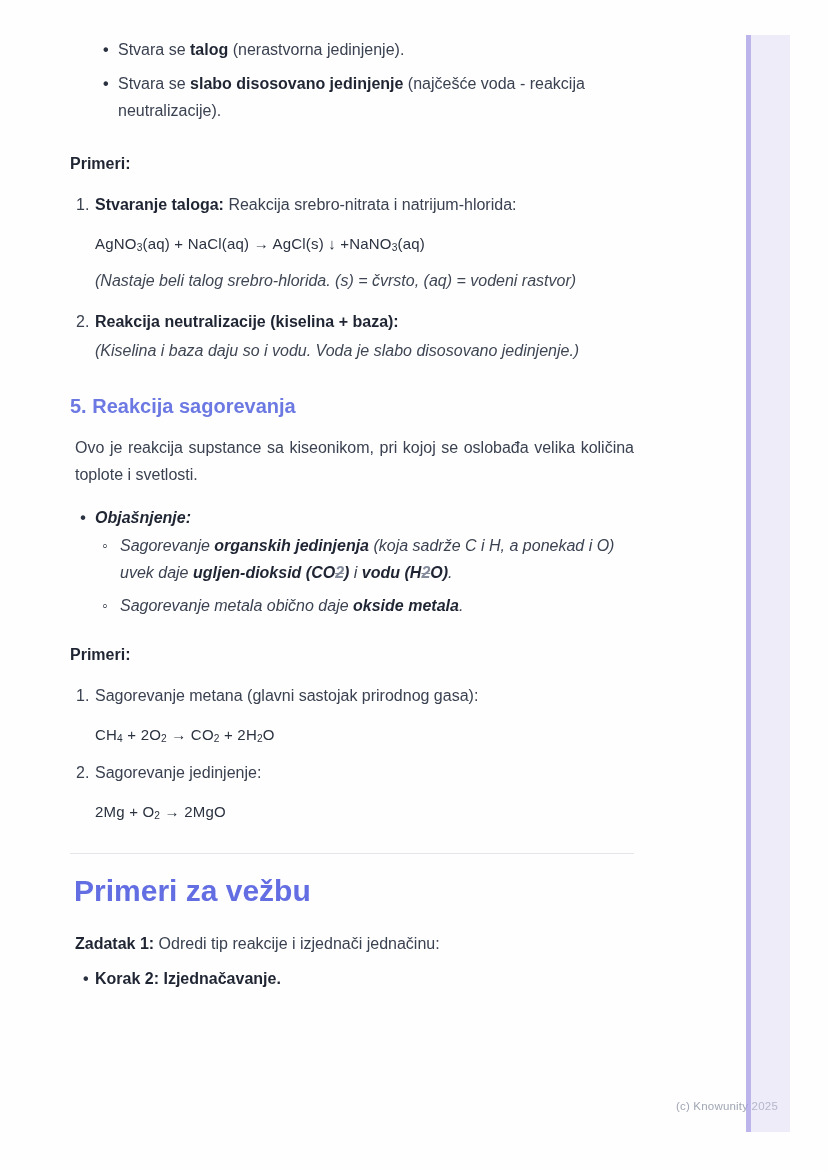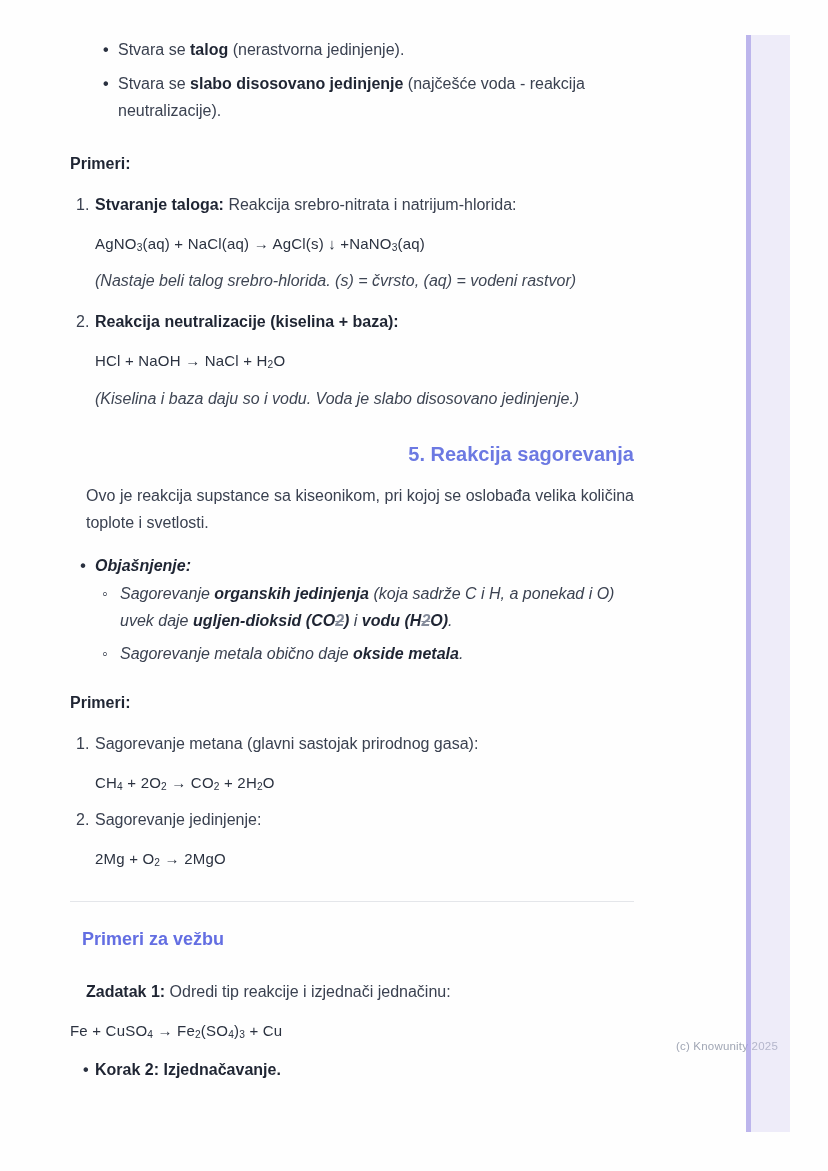--- a/index.html
+++ b/index.html
@@ -34,42 +34,42 @@
   
   ul.blist.korak>li{padding-left:25px;margin-bottom:6px;}
   ul.blist.korak>li::before{left:13px;}
 
   
   ol.nlist{list-style:none;margin:14px 0 0 0;padding:0;}
   ol.nlist>li{position:relative;padding-left:25px;margin-bottom:14px;line-height:27px;}
   ol.nlist>li .num{position:absolute;left:6px;color:#3a4150;}
 
   .label{font-weight:700;color:#1f2533;margin:26px 0 0 0;line-height:27px;}
-  .para{margin:14px 0 0 16px;line-height:27px;}
+  .para{margin:14px 0 0 5px;line-height:27px;}
   .justify{text-align:justify;}
 
   h2.big-heading{
-    font-size:18px;line-height:34px;font-weight:700;color:#636ee2;margin:20px 0 0 12px;
+    font-size:30px;line-height:34px;font-weight:700;color:#636ee2;margin:20px 0 0 4px;
   }
   h3.sec-heading{
-    font-size:20px;line-height:28px;font-weight:700;color:#6c79e2;margin:28px 0 0 0;text-align:right;
+    font-size:20px;line-height:28px;font-weight:700;color:#6c79e2;margin:28px 0 0 0;
   }
 
   .equation{
     font-family:Liberation Sans, sans-serif;
     font-size:15px;color:#2b3240;line-height:23px;
     margin:14px 0 8px 0;letter-spacing:0.2px;
   }
   .equation.eq-flush{margin:14px 0 10px 0;}
   .note{font-style:italic;color:#3f4654;line-height:27px;margin:2px 0 0 0;}
 
   hr.divider{border:none;border-top:1px solid #e4e6ea;margin:26px 0 0 0;}
 
   .footer{
-    position:absolute;top:1040px;right:50px;z-index:1;
+    position:absolute;top:1100px;right:50px;z-index:1;
     font-size:11.5px;color:#a0a6b4;letter-spacing:0.2px;
   }
   .side-highlight{
     position:absolute;left:746px;top:35px;width:39px;height:1097px;z-index:2;
     background:rgba(212,207,243,0.38);
     border-left:5px solid rgba(147,136,225,0.55);
     pointer-events:none;
   }
 </style>
 </head>
@@ -87,21 +87,20 @@
   <ol class="nlist">
     <li>
       <span class="num">1.</span>
       <div><span class="sg-b">Stvaranje taloga:</span><span class=""> Reakcija srebro-nitrata i natrijum-hlorida:</span></div>
       <div class="equation"><span class="">AgNO</span><span class="sg-sub">3</span><span class="">(aq) + NaCl(aq) → AgCl(s) ↓ +NaNO</span><span class="sg-sub">3</span><span class="">(aq)</span></div>
       <div class="note">(Nastaje beli talog srebro-hlorida. (s) = čvrsto, (aq) = vodeni rastvor)</div>
     </li>
     <li>
       <span class="num">2.</span>
       <div><span class="sg-b">Reakcija neutralizacije (kiselina + baza):</span></div>
-      <div class="equation"><span class="">HCl + NaOH → NaCl + H</span><span class="sg-sub">2</span><span class="">O</span></div>
       <div class="note">(Kiselina i baza daju so i vodu. Voda je slabo disosovano jedinjenje.)</div>
     </li>
   </ol>
 
   <h3 class="sec-heading">5. Reakcija sagorevanja</h3>
 
   <p class="para justify">Ovo je reakcija supstance sa kiseonikom, pri kojoj se oslobađa velika količina toplote i svetlosti.</p>
 
   <ul class="blist shallow" style="margin-top:16px;">
     <li>
@@ -127,21 +126,20 @@
       <div class="equation"><span class="">2Mg + O</span><span class="sg-sub">2</span><span class=""> → 2MgO</span></div>
     </li>
   </ol>
 
   <hr class="divider">
 
   <h2 class="big-heading">Primeri za vežbu</h2>
 
   <p class="para" style="margin-top:22px;"><span class="sg-b">Zadatak 1:</span><span class=""> Odredi tip reakcije i izjednači jednačinu:</span></p>
 
-  <div class="equation eq-flush"><span class="">Fe + CuSO</span><span class="sg-sub">4</span><span class=""> → Fe</span><span class="sg-sub">2</span><span class="">(SO</span><span class="sg-sub">4</span><span class="">)</span><span class="sg-sub">3</span><span class=""> + Cu</span></div>
 
   <ul class="blist korak">
     <li style="margin-top:8px;"><span><span class="sg-b">Korak 2: Izjednačavanje.</span></span></li>
   </ul>
 
 </div>
 
 <div class="footer">(c) Knowunity 2025</div>
 
 <div class="side-highlight"></div>

